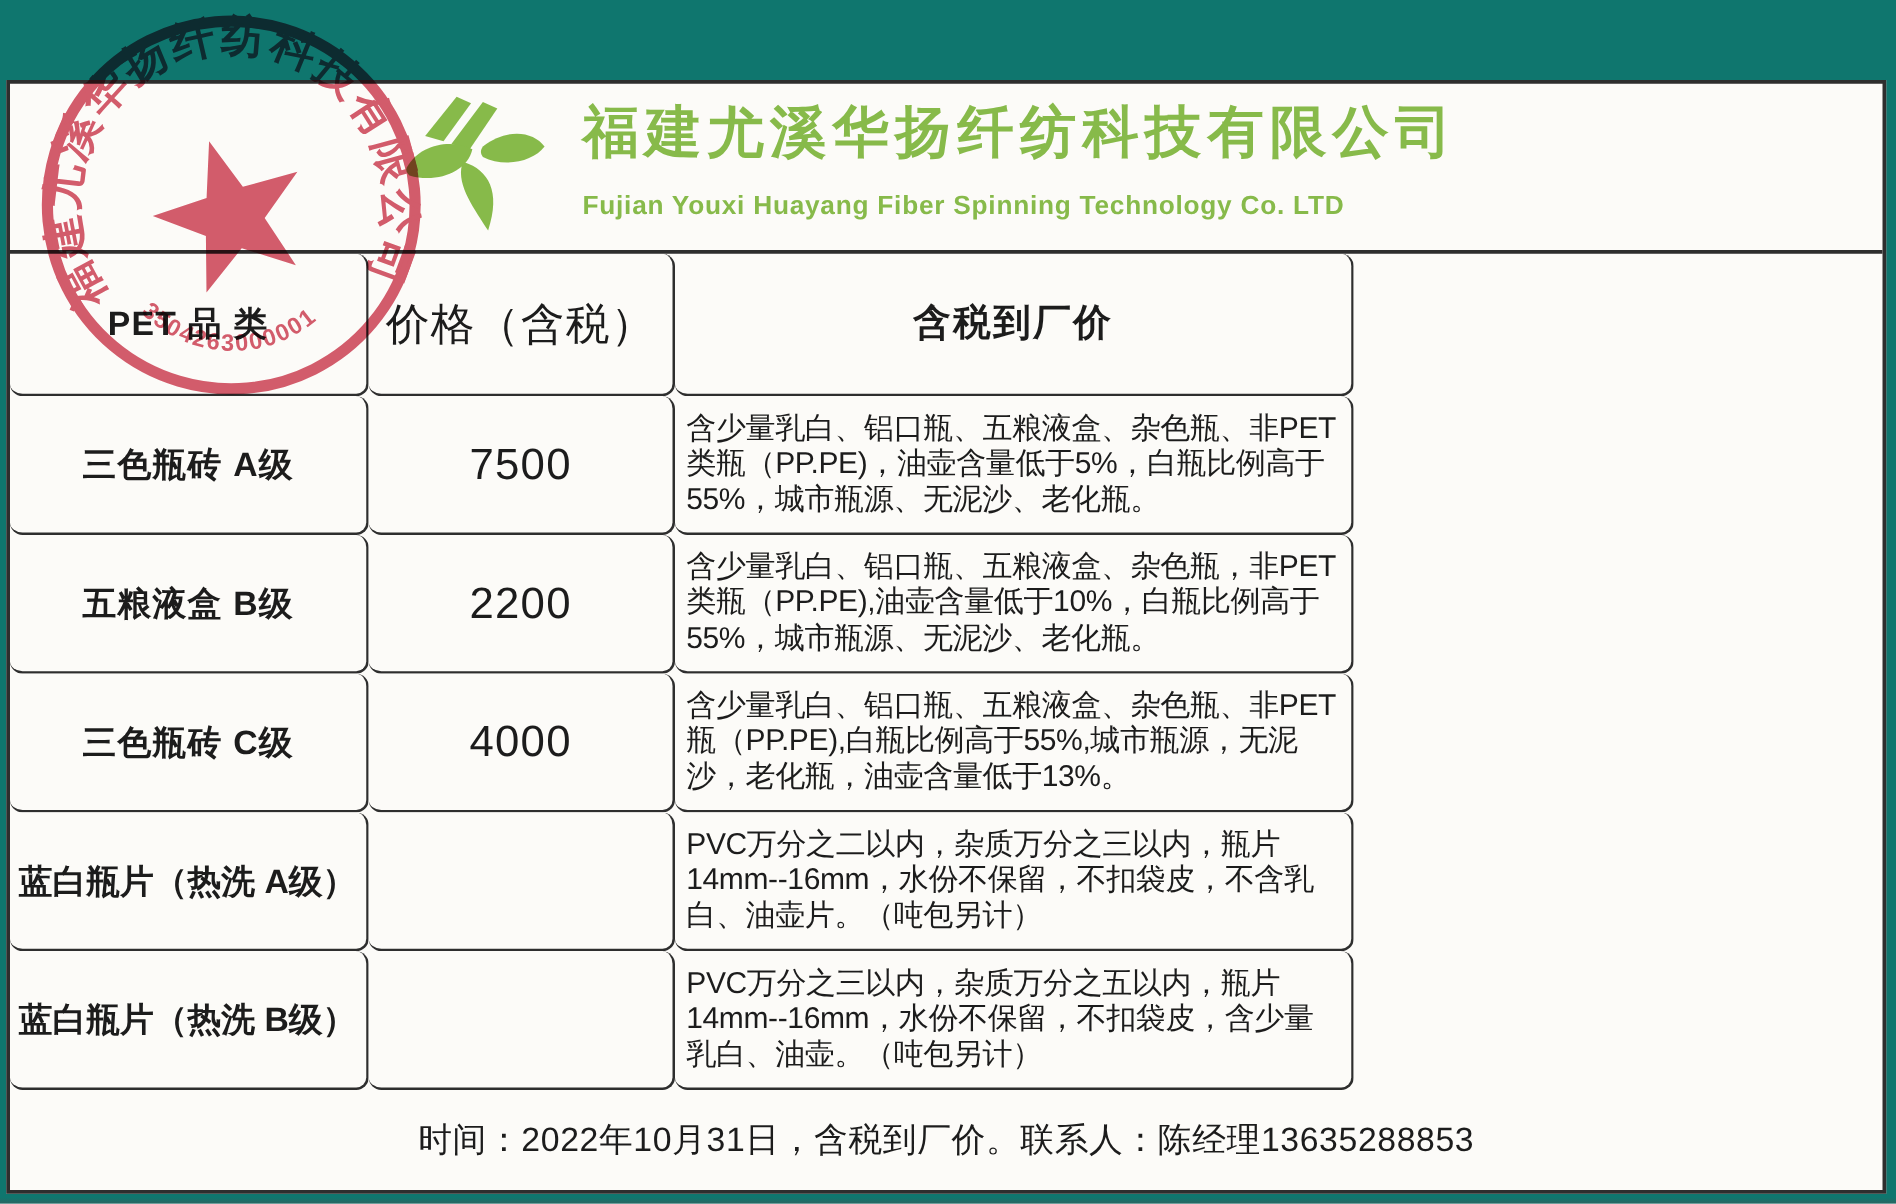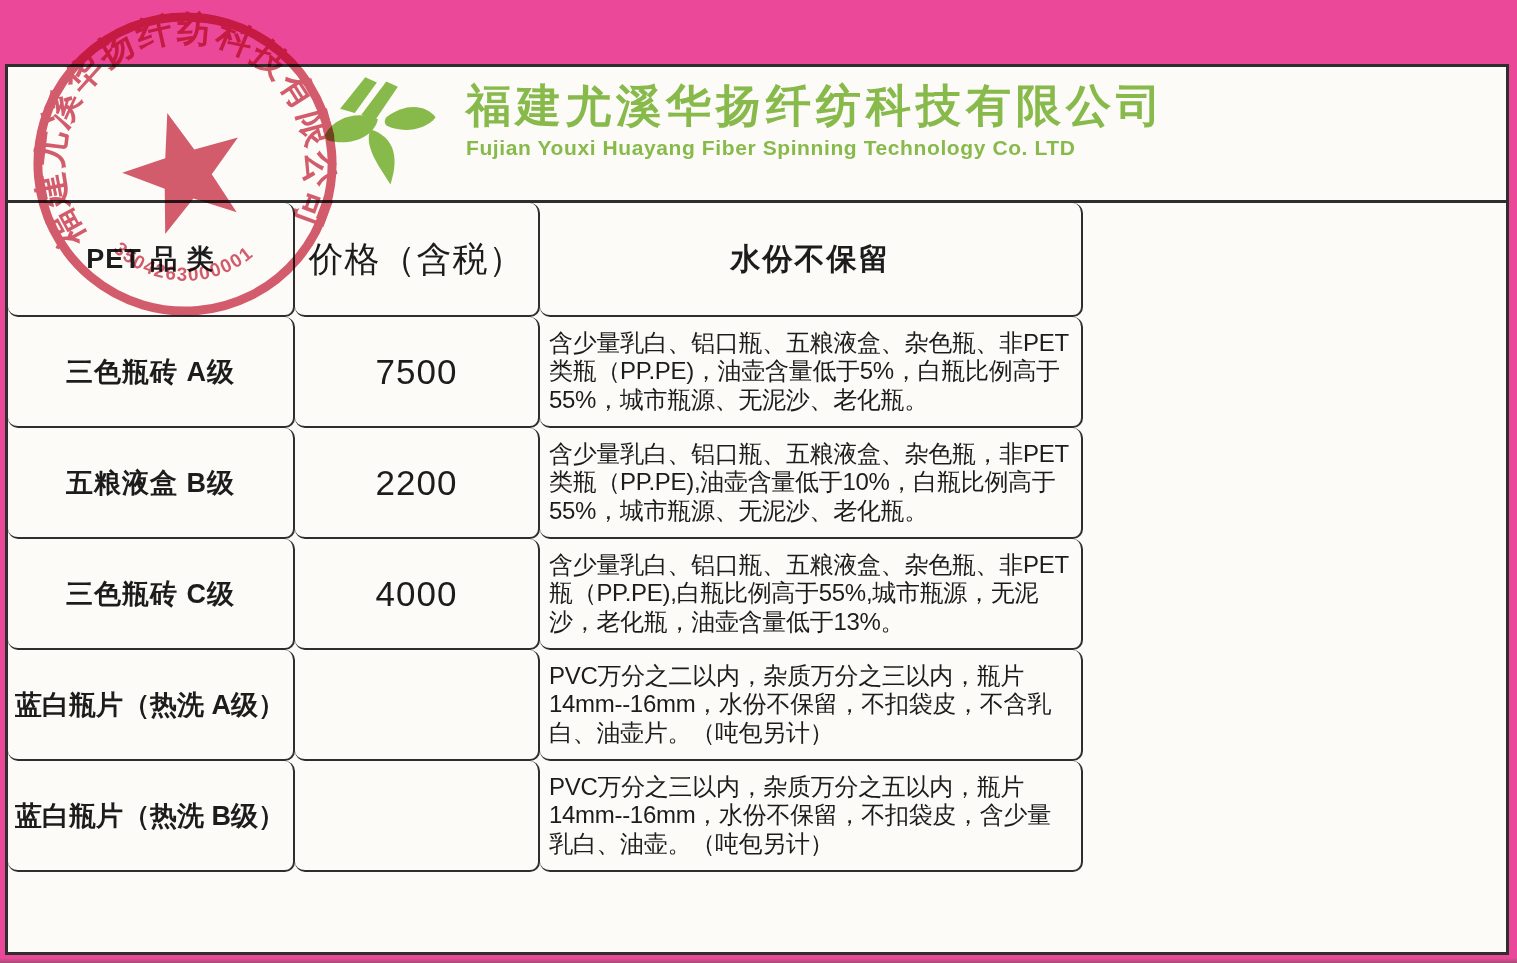--- a/index.html
+++ b/index.html
@@ -1,34 +1,34 @@
 <!DOCTYPE html>
 <html><head>
 <meta charset="utf-8">
 <style>
   html,body{margin:0;padding:0;background:#ffffff;}
   .sheet{
     position:relative;width:1517px;height:963px;overflow:hidden;
-    background:#ec4899;
+    background:#0f766e;
     font-family:"Liberation Sans","DejaVu Sans",sans-serif;
     color:#1c1c1c;
   }
   .scan-edge{position:absolute;left:0;bottom:0;width:100%;height:5px;
     background:linear-gradient(to bottom,rgba(0,0,0,0),rgba(80,80,80,.45));}
   .doc{
     position:absolute;left:5px;top:64px;width:1498px;height:885px;
     border:3px solid #2e2e2e;background:#fcfbf8;
     display:flex;flex-direction:column;
   }
   
   .brandband{height:133px;border-bottom:3px solid #2e2e2e;position:relative;flex:none;}
   .logo{position:absolute;left:302px;top:4px;width:140px;height:126px;}
   .brandtext{position:absolute;left:458px;top:14px;}
   .brand-cn{font-size:45px;font-weight:bold;letter-spacing:5px;line-height:1.1;}
-  .brand-en{font-size:21px;font-weight:bold;letter-spacing:.6px;margin-top:5px;}
+  .brand-en{font-size:21px;font-weight:bold;letter-spacing:.6px;margin-top:22px;}
   
   .stamp{position:absolute;left:18px;top:-62px;width:318px;height:318px;
     mix-blend-mode:multiply;opacity:.88;transform:rotate(-5deg);pointer-events:none;}
   
   .grid{
     flex:1;display:grid;
     grid-template-columns:287px 245px 543px 1fr;
     grid-template-rows:114px repeat(5,111px) 1fr;
   }
   .row{display:contents;}
@@ -102,21 +102,21 @@
           <textPath href="#arcBottom">3504263000001</textPath>
         </text>
       </svg>
     </div>
 
     <div class="grid">
 
       <div class="row">
         <div class="cell th cat">PET 品 类</div>
         <div class="cell th price">价格（含税）</div>
-        <div class="cell th crit" style="justify-content:center;font-weight:bold;letter-spacing:2px;font-size:30px;">水份不保留</div>
+        <div class="cell th crit" style="justify-content:center;font-weight:bold;letter-spacing:2px;font-size:30px;">含税到厂价</div>
       </div>
 
 
       <div class="row">
         <div class="cell cat">三色瓶砖  A级</div>
         <div class="cell price">7500</div>
         <div class="cell crit">含少量乳白、铝口瓶、五粮液盒、杂色瓶、非PET类瓶（PP.PE)，油壶含量低于5%，白瓶比例高于55%，城市瓶源、无泥沙、老化瓶。</div>
       </div>
 
       <div class="row">
@@ -136,18 +136,21 @@
         <div class="cell price"></div>
         <div class="cell crit">PVC万分之二以内，杂质万分之三以内，瓶片14mm--16mm，水份不保留，不扣袋皮，不含乳白、油壶片。（吨包另计）</div>
       </div>
 
       <div class="row">
         <div class="cell cat long">蓝白瓶片（热洗  B级）</div>
         <div class="cell price"></div>
         <div class="cell crit">PVC万分之三以内，杂质万分之五以内，瓶片14mm--16mm，水份不保留，不扣袋皮，含少量乳白、油壶。（吨包另计）</div>
       </div>
 
+      <div class="cell footer-row" style="border:none;">
+        <span>时间：2022年10月31日，含税到厂价。联系人：陈经理13635288853</span>
+      </div>
 
     </div>
   </div>
 
   <div class="scan-edge"></div>
 </div>
 
 </body></html>

